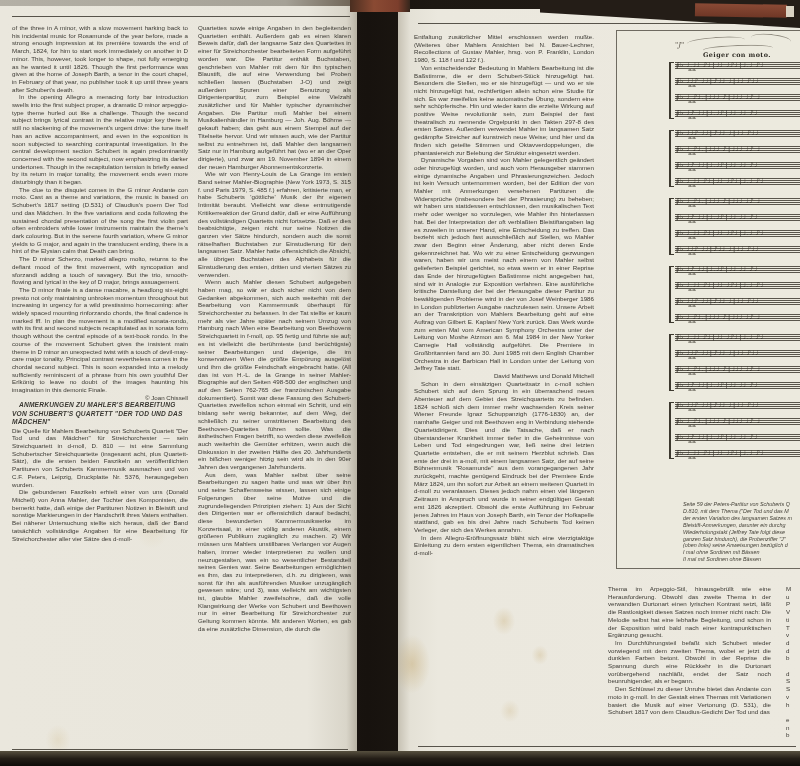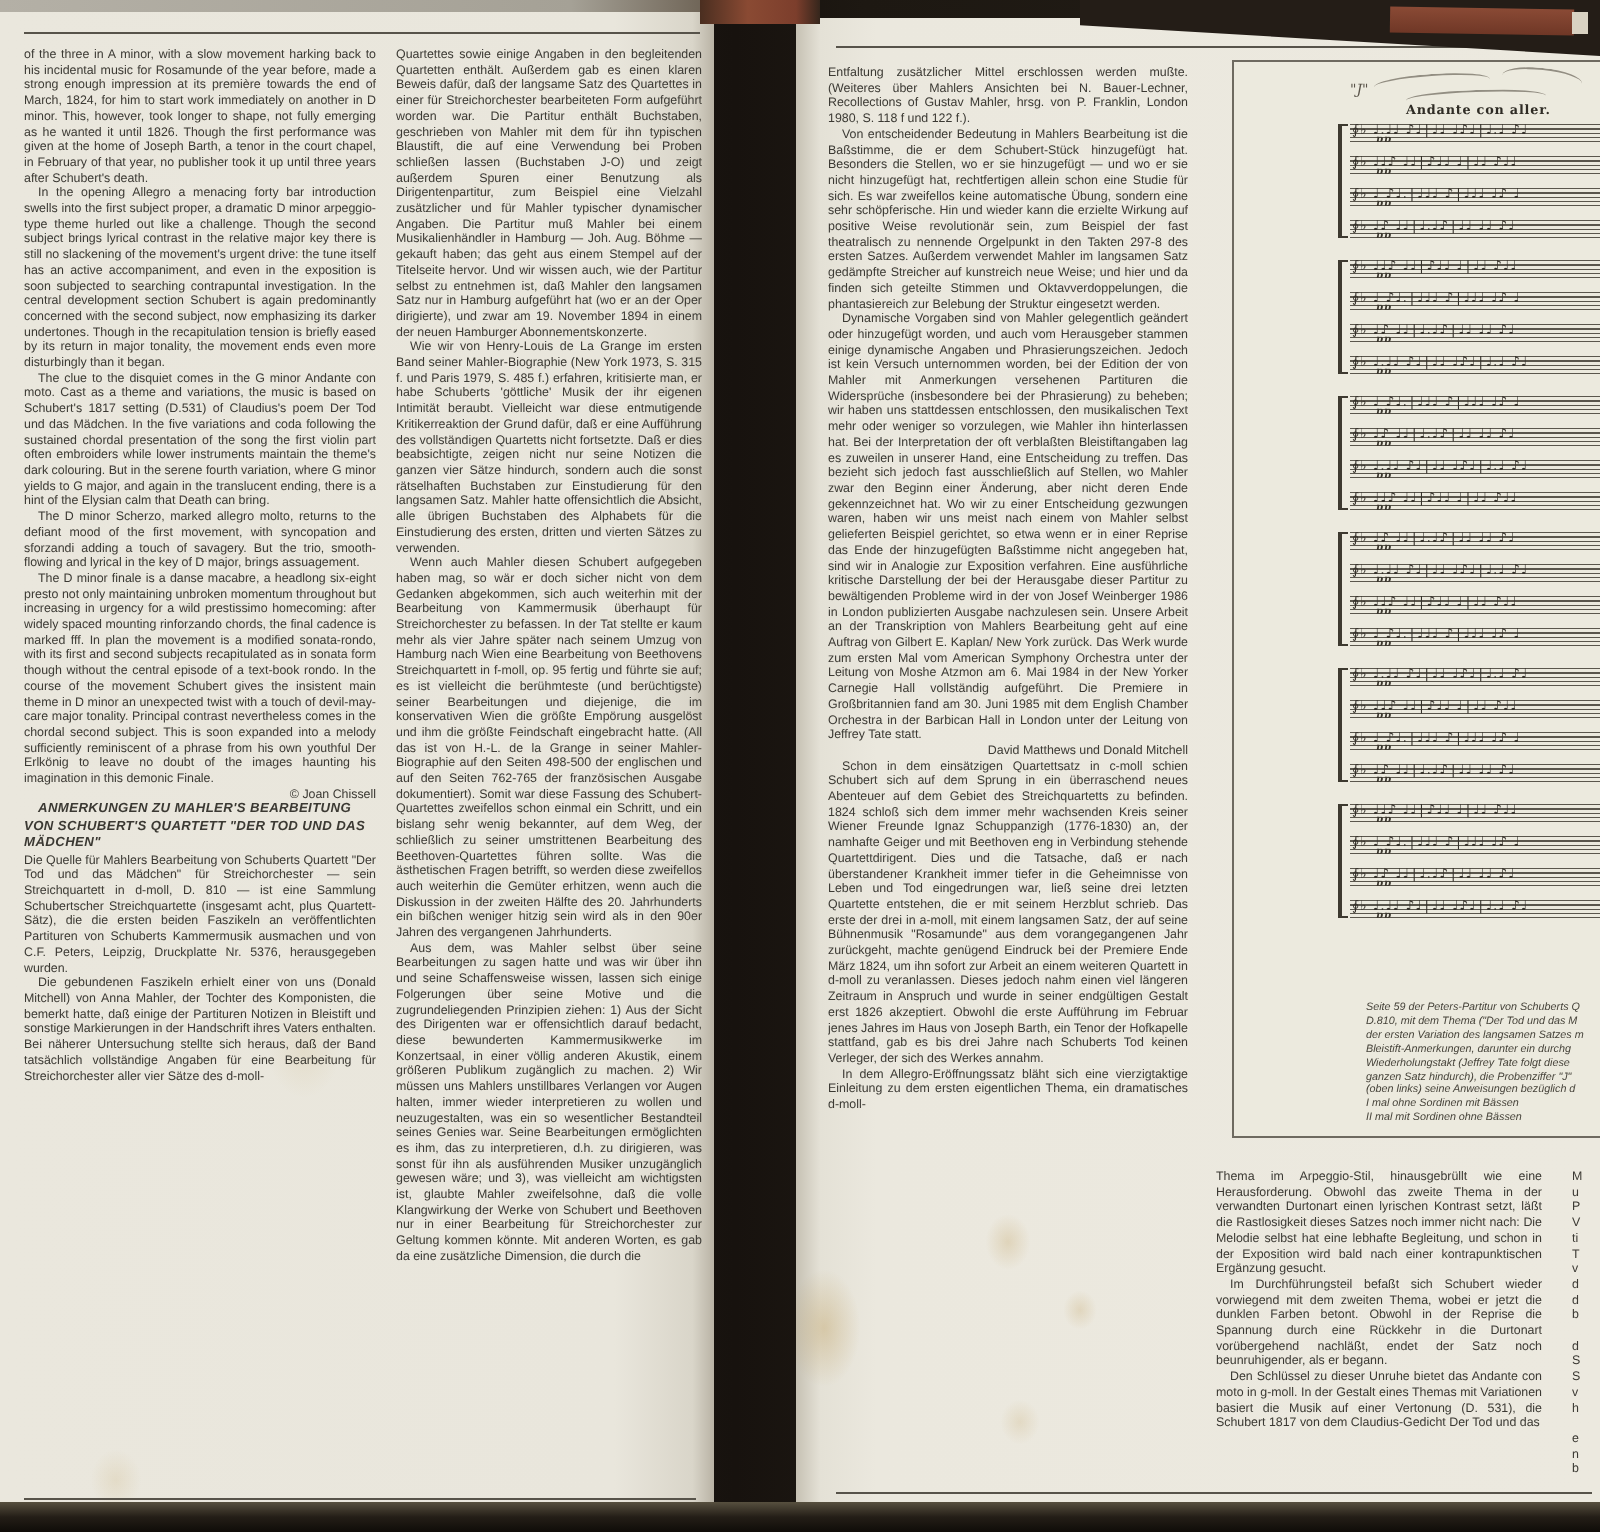--- a/index.html
+++ b/index.html
@@ -181,21 +181,21 @@
           <p class="frag">b</p>
         </div>
     </div>
   </div>
 
   <div id="score-frame">
     <div class="scrawl" id="scrawl-1"></div>
     <div class="scrawl" id="scrawl-2"></div>
     <div class="scrawl" id="scrawl-3"></div>
     <span id="rehearsal-letter">"J"</span>
-    <div id="tempo-heading">Andante con aller.</div>
+    <div id="tempo-heading">Geiger con moto.</div>
     <div id="score-systems">
         <div class="system">
           <div class="staff">
             <span class="notes">∮♭ ♩.♩♩ ♪♩│♩♩ ♩♪♩│♩.♩ ♪♩</span>
             <span class="pp">pp</span>
           </div>
           <div class="staff">
             <span class="notes">∮♭ ♩♩♪ ♩♩│♪♩♩ ♩│♩♩ ♪♩♩</span>
             <span class="pp">pp</span>
           </div>

